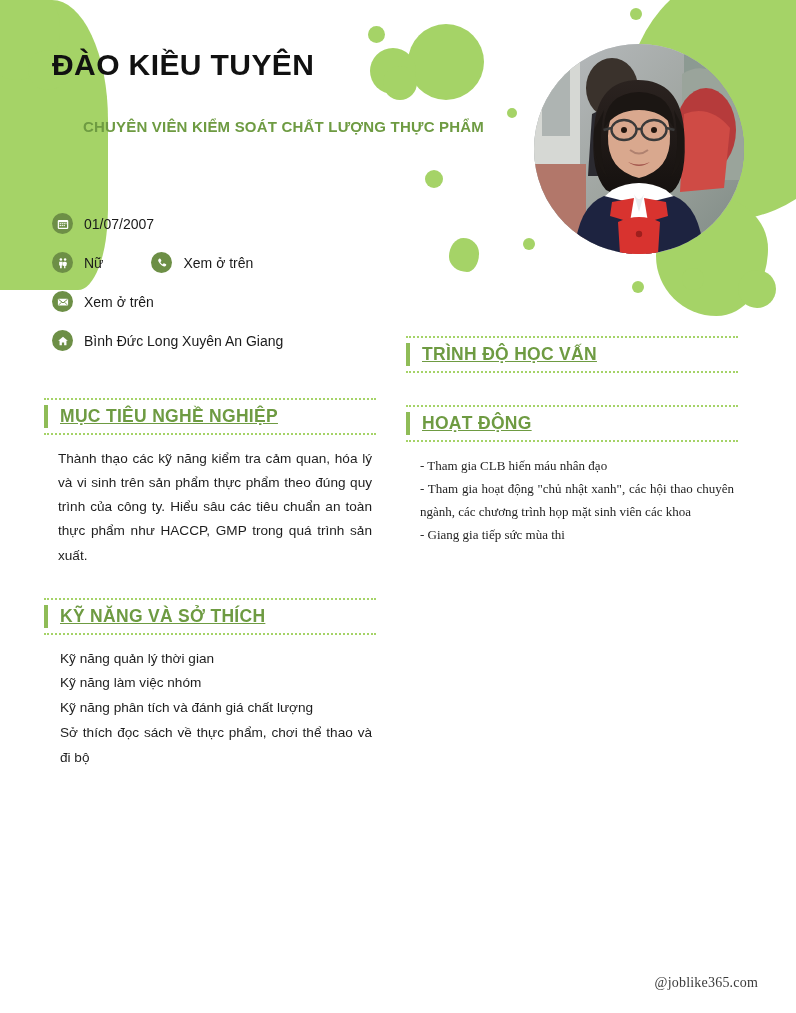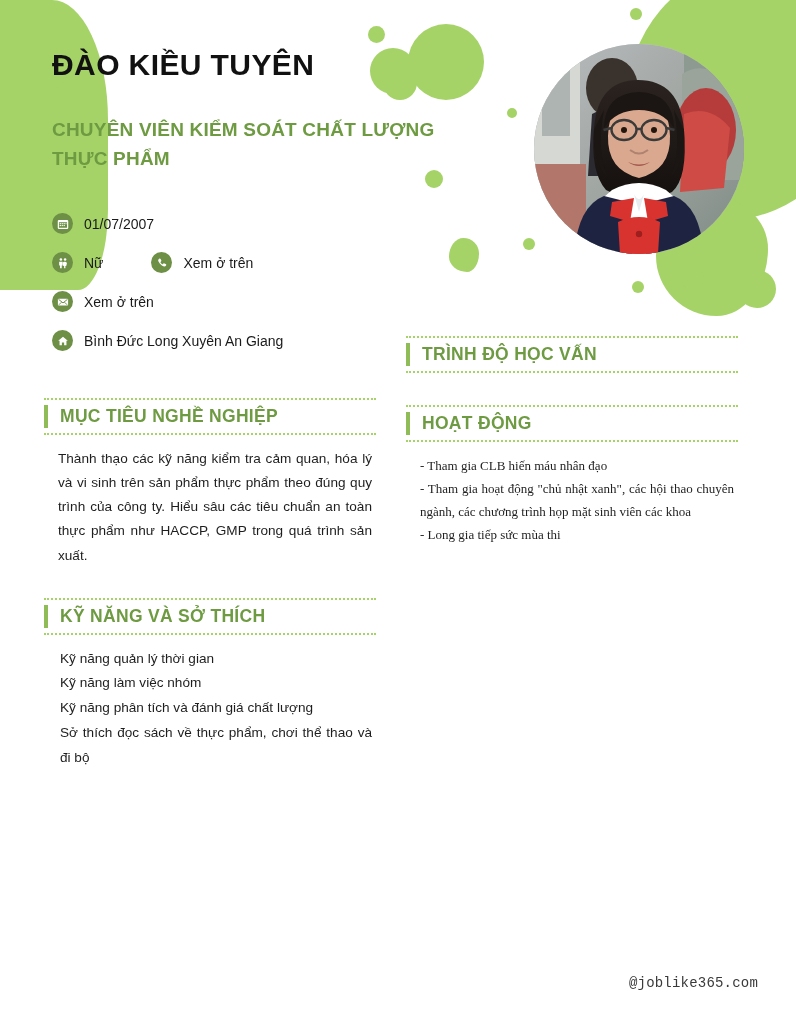--- a/index.html
+++ b/index.html
@@ -68,22 +68,22 @@
   }
 
   
   #name {
     position: absolute; left: 52px; top: 48px; width: 420px;
     font-size: 30px; font-weight: bold; letter-spacing: .4px;
     color: #111; line-height: 1.15;
   }
   #job-title {
     position: absolute; left: 52px; top: 116px; width: 432px;
-    font-size: 19px; font-weight: bold; color: #6e9b42;
-    line-height: 1.5; letter-spacing: .2px;
+    font-size: 15px; font-weight: bold; color: #6e9b42;
+    line-height: 1.5; letter-spacing: .2px; text-align: right;
   }
 
   
   #contact { position: absolute; left: 52px; top: 204px; width: 340px; }
   .contact-row { display: flex; align-items: center; height: 39px; }
   .contact-cell { display: flex; align-items: center; }
   .contact-cell + .contact-cell { margin-left: 48px; }
   .ico {
     width: 21px; height: 21px; border-radius: 50%;
     background: #6d8f46; display: inline-flex;
@@ -102,21 +102,21 @@
     border-bottom: 2px dotted #a5d367;
     padding: 6px 0 5px 16px;
     margin-bottom: 12px;
   }
   .sec-head::before {
     content: ""; position: absolute; left: 0; top: 5px; bottom: 5px;
     width: 4px; background: #8fbc57;
   }
   .sec-title {
     font-size: 17.5px; font-weight: bold; color: #6e9b42;
-    letter-spacing: .3px; line-height: 1.25;
+    letter-spacing: .3px; line-height: 1.25; text-decoration: underline;
   }
 
   .body-text {
     font-size: 13.6px; color: #1e1e1e; line-height: 1.78;
     text-align: justify; padding: 0 4px 0 14px;
   }
   .body-text p + p { margin-top: 0; }
 
   .plain-list { padding: 0 4px 0 16px; }
   .plain-list li {
@@ -140,21 +140,21 @@
 
   
   #photo-frame {
     position: absolute; left: 534px; top: 44px; width: 210px; height: 210px;
     border-radius: 50%; overflow: hidden; background: #c9ccd1;
   }
   #photo-art { position: absolute; inset: 0; }
 
   #footer-watermark {
     position: absolute; right: 38px; bottom: 22px;
-    font-family: Liberation Mono, monospace;
+    font-family: Liberation Serif, serif;
     font-size: 14px; color: #3a3a3a; letter-spacing: .2px; text-align: right;
   }
 </style>
 </head>
 <body>
 
 <div class="page">
 
   <div class="deco-soft" id="blob-topleft"></div>
   <div class="deco" id="blob-topleft2"></div>
@@ -333,21 +333,21 @@
       </div>
     </div>
 
     <div class="section" style="margin-top:32px;">
       <div class="sec-head">
         <div class="sec-title">HOẠT ĐỘNG</div>
       </div>
       <ul class="act-list">
         <li>- Tham gia CLB hiến máu nhân đạo</li>
         <li>- Tham gia hoạt động "chủ nhật xanh", các hội thao chuyên ngành, các chương trình họp mặt sinh viên các khoa</li>
-        <li>- Long gia tiếp sức mùa thi</li>
+        <li>- Giang gia tiếp sức mùa thi</li>
       </ul>
     </div>
 
   </div>
 
   <div id="footer-watermark">@joblike365.com</div>
 
 </div>
 
 </body></html>

